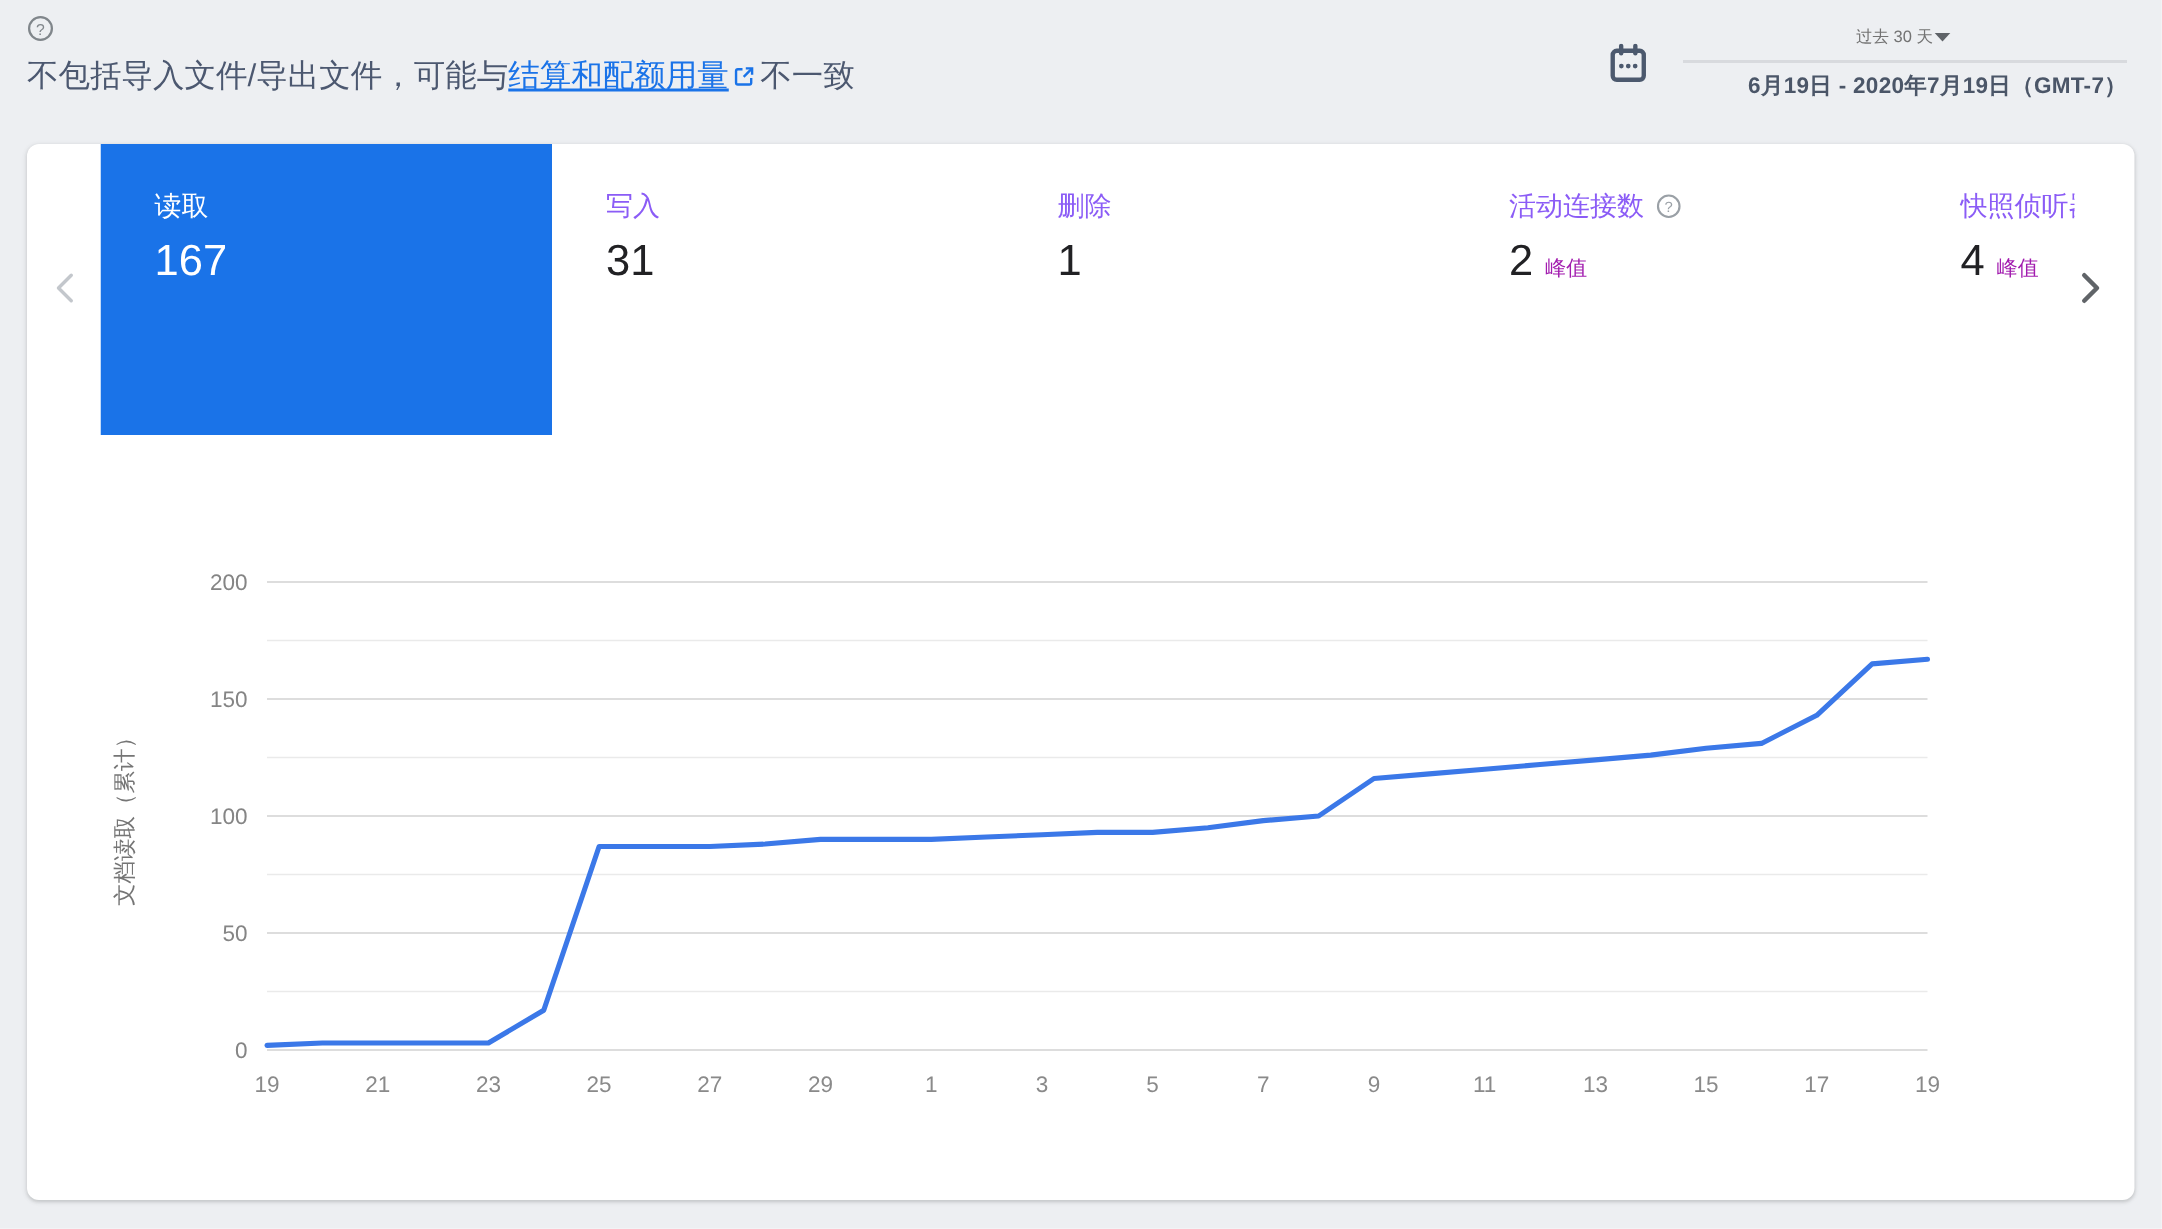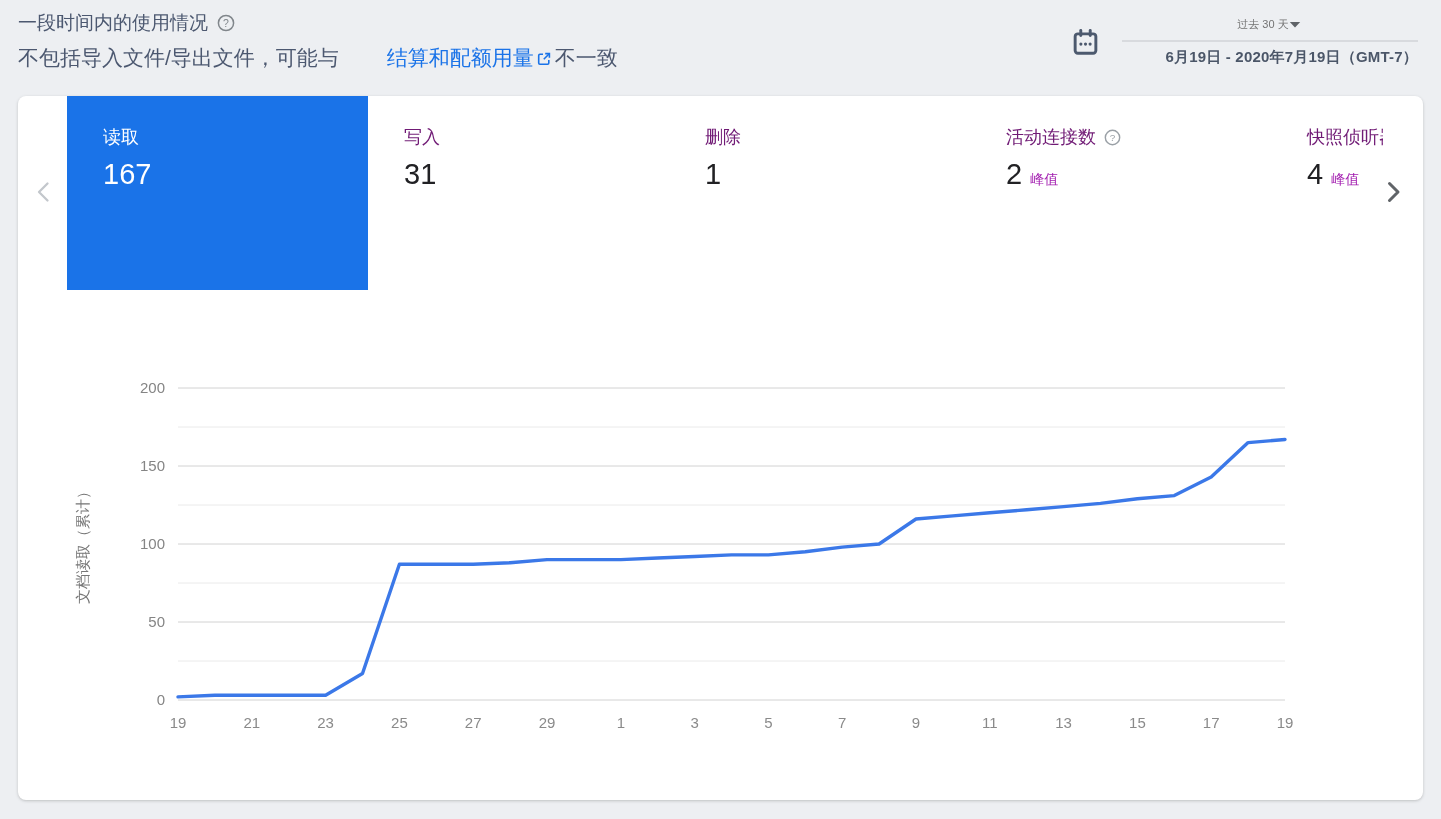--- a/index.html
+++ b/index.html
@@ -3,21 +3,21 @@
 <meta charset="utf-8">
 <style>
   html,body{margin:0;padding:0;}
   body{background:#edeff2;font-family:"Liberation Sans","DejaVu Sans",sans-serif;}
   .page{position:relative;width:1441px;height:819px;background:#edeff2;overflow:hidden;}
 
   
   .title-block{position:absolute;left:18px;top:10px;}
   .title-row{display:flex;align-items:center;gap:9px;font-size:19px;color:#4c5870;}
   .subtitle-row{display:flex;align-items:center;margin-top:8px;font-size:21px;color:#4c5870;}
-  .subtitle-row a{color:#1a73e8;cursor:pointer;margin-left:48px;}
+  .subtitle-row a{color:#1a73e8;text-decoration:underline;cursor:pointer;}
   .ext-icon{margin:0 3px 0 2px;position:relative;top:1px;}
 
   
   .datepicker{position:absolute;left:1064px;top:14px;width:354px;}
   .cal-icon{position:absolute;left:8px;top:15px;}
   .dp-main{position:absolute;left:58px;top:0;width:296px;}
   .dp-label-row{display:flex;align-items:center;justify-content:center;
     font-size:11px;font-weight:500;color:#737373;padding:3px 2px 8px 0;
     border-bottom:2px solid #d8dade;cursor:pointer;}
   .dp-detail{margin-top:6px;font-size:15px;font-weight:bold;color:#4b5668;letter-spacing:.2px;text-align:right;}
@@ -27,37 +27,36 @@
     border-radius:8px;box-shadow:0 1px 2px rgba(60,64,67,.15),0 1px 3px 1px rgba(60,64,67,.08);}
 
   .tabstrip{position:absolute;left:0;top:0;width:100%;height:194px;text-align:right;}
   .chev-btn{position:absolute;width:32px;height:32px;display:flex;align-items:center;justify-content:center;cursor:pointer;}
   .chev-left{left:10px;top:80px;}
   .chev-right{right:14px;top:80px;}
   .tabs-viewport{position:absolute;left:49px;top:0;width:1316px;height:194px;overflow:hidden;}
   .tabs-row{display:flex;height:194px;}
   .tab{flex:0 0 301px;width:301px;height:194px;box-sizing:border-box;padding:29px 0 0 36px;cursor:pointer;}
   .tab.selected{background:#1a73e8;}
-  .tab-label{display:flex;align-items:center;gap:8px;font-size:18px;color:#701a75;white-space:nowrap;}
+  .tab-label{display:flex;align-items:center;gap:8px;font-size:18px;color:#8b5cf6;white-space:nowrap;}
   .tab.selected .tab-label{color:#ffffff;}
   .tab-value-row{display:flex;align-items:baseline;gap:8px;margin-top:9px;font-size:29px;color:#212124;}
   .tab.selected .tab-value-row{color:#ffffff;}
   .peak{font-size:14px;color:#a21caf;}
 
   .chart-wrap{position:absolute;left:0;top:264px;width:1405px;height:420px;}
   svg text{font-family:"Liberation Sans","DejaVu Sans",sans-serif;}
 </style>
 </head>
 <body>
 
 <div class="page">
 
   <div class="title-block">
     <div class="title-row">
-      <span>一段时间内的使用情况</span>
       <span style="display:inline-flex;">
         <svg width="18" height="18" viewBox="0 0 18 18">
           <circle cx="9" cy="9" r="7.6" fill="none" stroke="#80868b" stroke-width="1.5"></circle>
           <text x="9" y="13" text-anchor="middle" font-size="10.5" fill="#80868b">?</text>
         </svg>
       </span>
     </div>
     <div class="subtitle-row">
       <span>不包括导入文件/导出文件，可能与</span>
         <a>结算和配额用量</a>

